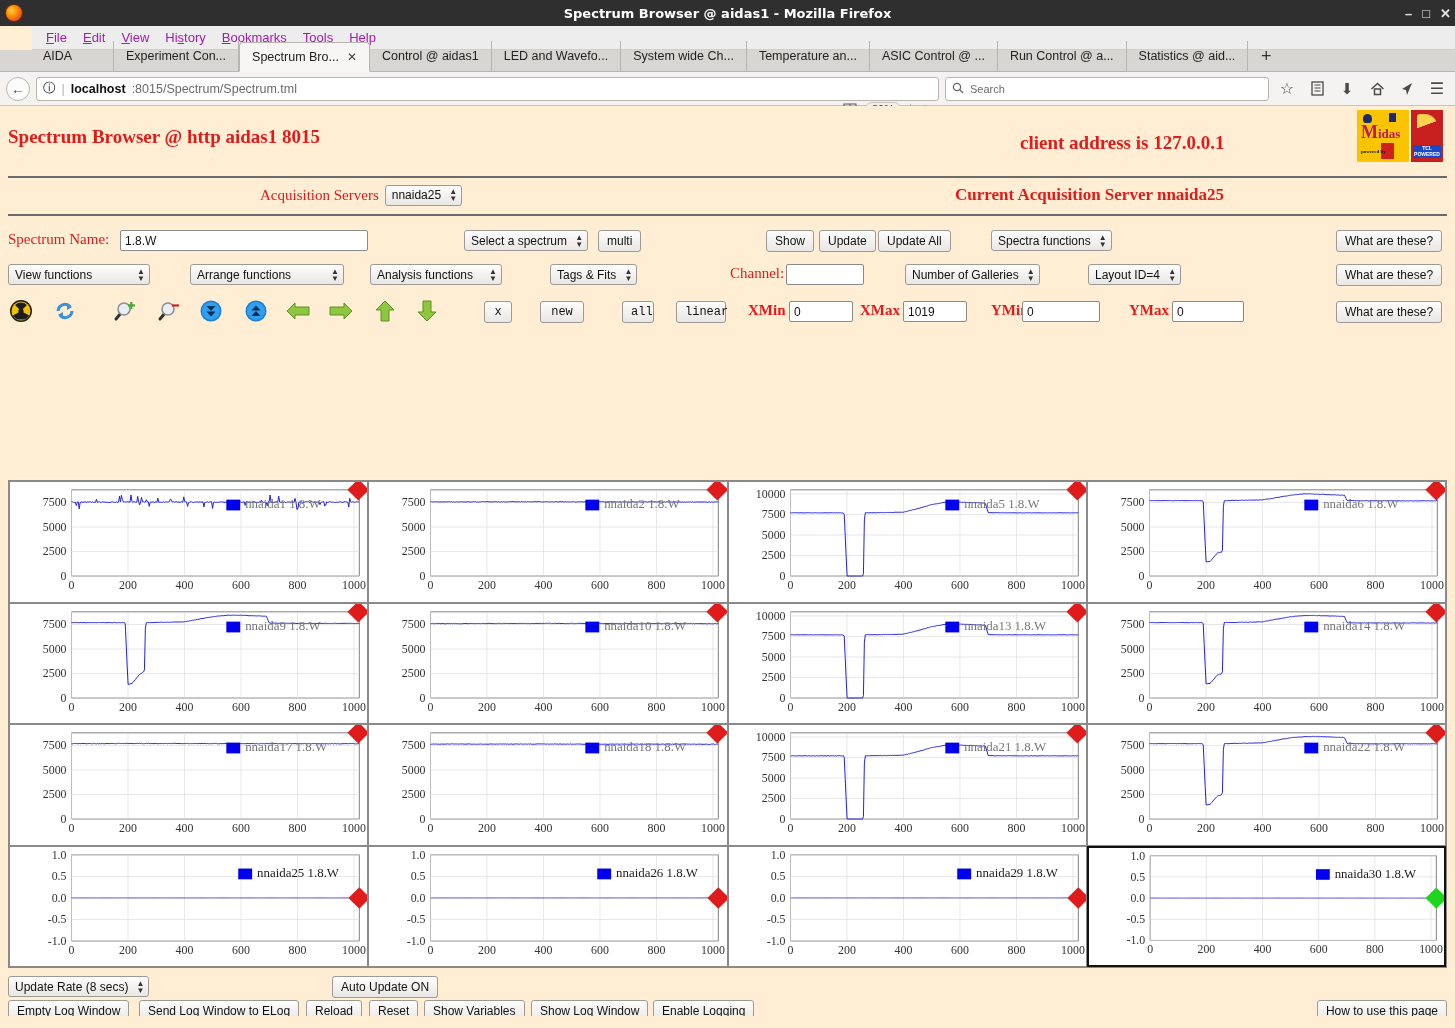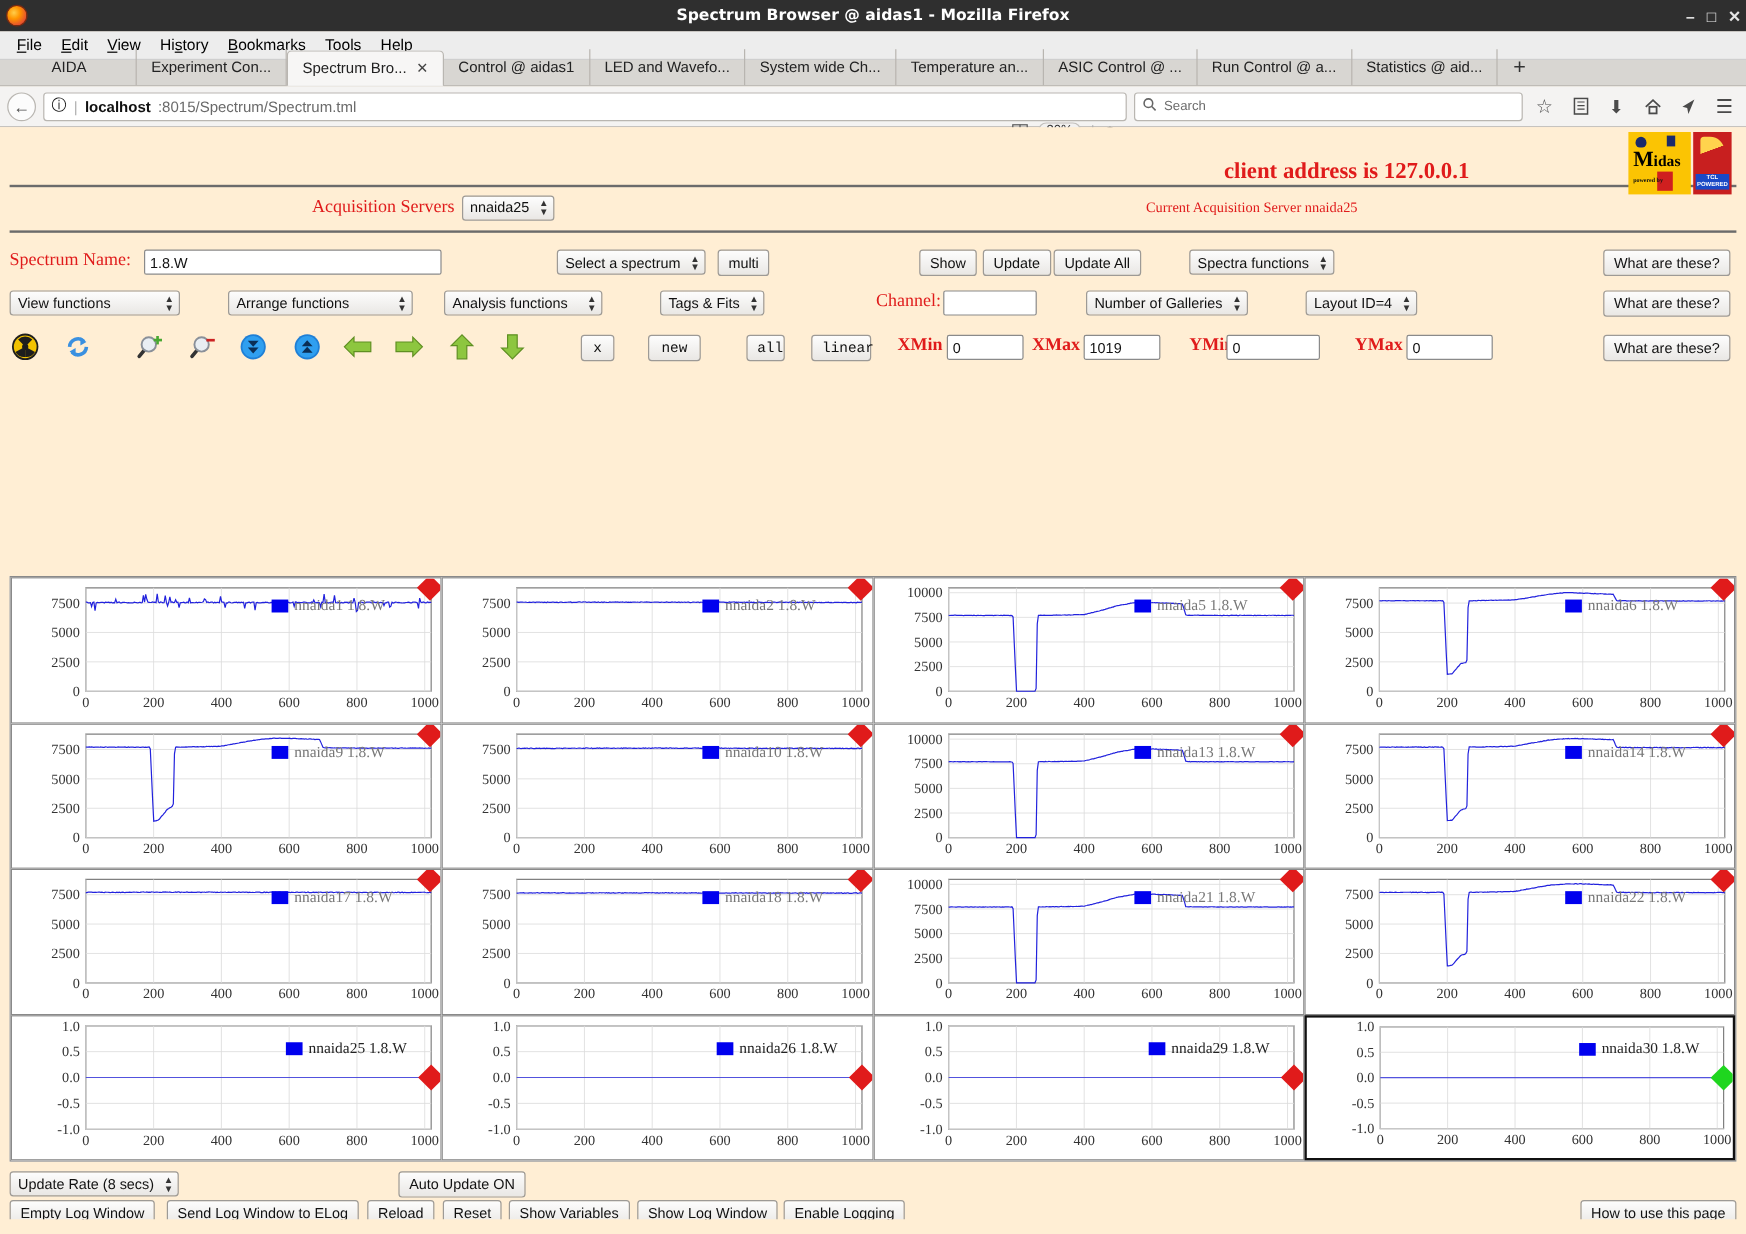--- a/index.html
+++ b/index.html
@@ -19,21 +19,21 @@
   #ffx-logo { width:18px; height:18px; margin-left:5px; border-radius:50%;
     background:radial-gradient(circle at 35% 35%, #ffce4b 0%, #ff9500 35%, #e8562b 70%, #b5241d 100%);
     border:1px solid #7a2a10; flex:0 0 auto; }
   #titletext { position:absolute; left:0; right:0; text-align:center;
     font-family:"DejaVu Sans", sans-serif; font-size:13px; }
   #wbtns { position:absolute; right:4px; display:flex; gap:10px; align-items:center;
     font-size:13px; color:#e6e6e6; }
   #wbtns span { cursor:default; line-height:1; }
 
   #menubar { height:24px; background:#ededed; border-bottom:1px solid #cfcfcf;
-    display:flex; align-items:center; padding-left:6px; font-size:13px; color:#000000; }
+    display:flex; align-items:center; padding-left:6px; font-size:13px; color:#a21caf;margin-left:32px; }
   #menubar .mi { padding:2px 8px; }
   #menubar .mi u { text-decoration:underline; }
 
   #tabstrip { height:22px; background:#d8d6d2; display:flex; align-items:flex-end;
     padding-left:2px; border-bottom:1px solid #b9b6b1; }
   .tab { height:30px; min-width:112px; max-width:140px; padding:0 12px;
     display:flex; align-items:center; justify-content:center; font-size:12.5px;
     color:#222; border-right:1px solid #b8b5b0; white-space:nowrap; overflow:hidden; }
   .tab.first { border-left:none; }
   .tab.active { background:#f7f6f5; border:1px solid #b9b6b1; border-bottom:1px solid #f7f6f5;
@@ -66,37 +66,37 @@
 
   .hrule { border:0; border-top:2px solid #6b6b6b; margin:0 8px; }
 
   #hdrrow { display:flex; align-items:flex-start; padding:20px 8px 6px 8px; position:relative; }
   .hdr-red { color:#e01b1b; font-family:"Liberation Serif", serif; font-weight:bold; font-size:19px; }
   #hdr-left { flex:0 0 auto; }
   #hdr-mid { position:absolute; left:1020px; top:26px; }
   #logos { position:absolute; right:12px; top:4px; display:flex; gap:2px; }
   .logo-midas { width:52px; height:52px; background:#fbc403; position:relative;
      font-family:"Liberation Serif", serif; }
-  .logo-midas .mtxt { position:absolute; left:4px; top:12px; font-weight:bold; font-size:18px; color:#000000;text-align:right; }
+  .logo-midas .mtxt { position:absolute; left:4px; top:12px; font-weight:bold; font-size:18px; color:#be185d;text-align:right; }
   .logo-midas .mtxt small { font-size:13px; }
   .logo-midas .blip { position:absolute; width:9px; height:9px; background:#1a2a6b; border-radius:50% 50% 40% 40%; left:6px; top:4px;}
   .logo-midas .blip2 { position:absolute; width:7px; height:9px; background:#1a2a6b; left:32px; top:3px;}
   .logo-midas .flame { position:absolute; left:24px; bottom:3px; width:13px; height:16px; background:#cf1f1f; }
   .logo-midas .tiny { position:absolute; left:4px; bottom:8px; font-size:5px; font-weight:bold; color:#111; }
   .logo-tcl { width:32px; height:52px; background:#c81f1f; position:relative; }
   .logo-tcl .swoosh { position:absolute; left:6px; top:4px; width:20px; height:28px;
       background:linear-gradient(160deg,#ffd34d 0%, #ffd34d 40%, #c81f1f 41%); border-radius:3px 12px 3px 3px; }
   .logo-tcl .bar { position:absolute; left:2px; bottom:4px; right:2px; height:13px; background:#1a49c6; }
   .logo-tcl .bar span { display:block; color:#fff; font-size:5px; font-weight:bold; text-align:center; line-height:6px; }
 
   #acqrow { display:flex; align-items:center; padding:8px; position:relative; height:34px; }
   #acq-left { position:absolute; left:260px; display:flex; align-items:center; gap:6px; }
   #acq-right { position:absolute; left:955px; }
   .lbl-red { color:#e01b1b; font-family:"Liberation Serif", serif; font-size:15px; }
-  .lbl-red.b { font-weight:normal; font-size:12px; }
+  .lbl-red.b { font-weight:bold; font-size:17px; }
 
   
   select.ff, .selbox {
     -webkit-appearance:none; appearance:none;
     background:linear-gradient(#fdfdfd,#e9e7e4); border:1px solid #9d9a96; border-radius:3px;
     font-family:"Liberation Sans", sans-serif; font-size:12px; color:#111;
     padding:2px 20px 2px 6px; height:21px; position:relative; display:inline-flex; align-items:center;
   }
   .selwrap { position:relative; display:inline-block; }
   .selwrap .arrows { position:absolute; right:5px; top:50%; transform:translateY(-50%);
@@ -232,20 +232,21 @@
     <svg width="14" height="14" viewBox="0 0 14 14">
         <path d="M12 1 L2 7 L6 8 L7 13 Z" fill="#4a4a4a"></path>
       </svg>
   </div>
   <div class="toolicon" style="font-size:16px;">☰</div>
 </div>
 
 <div id="page">
 
   <div id="hdrrow">
+    <div id="hdr-left" class="hdr-red">Spectrum Browser @ http aidas1 8015</div>
     <div id="hdr-mid" class="hdr-red">client address is 127.0.0.1</div>
     <div id="logos">
       <div class="logo-midas">
         <div class="blip"></div>
           <div class="blip2"></div>
         <div class="mtxt">M<small>idas</small></div>
         <div class="flame"></div>
         <div class="tiny">powered by</div>
       </div>
       <div class="logo-tcl">

